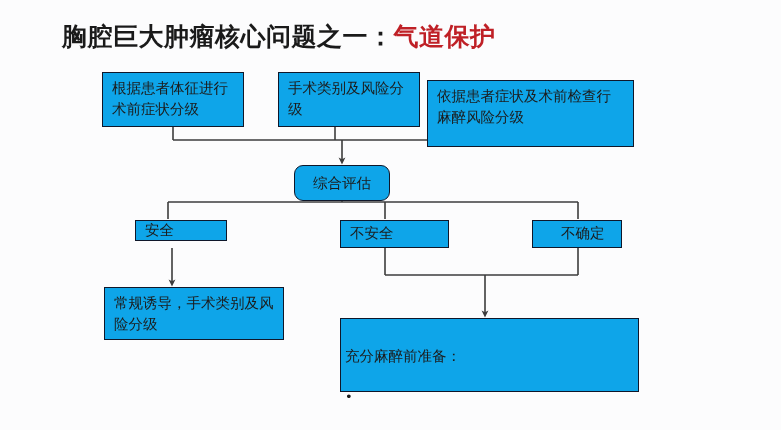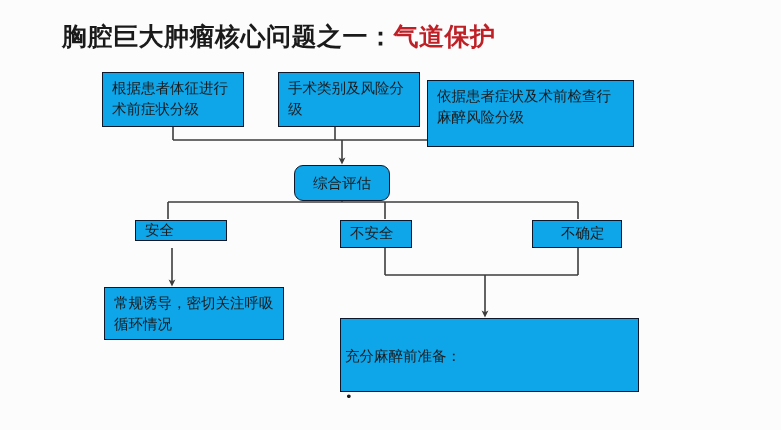--- a/index.html
+++ b/index.html
@@ -60,21 +60,21 @@
   
   #box-signs   { left: 102px; top: 72px;  width: 142px; height: 55px; }
   #box-surgery { left: 278px; top: 72px;  width: 142px; height: 55px; }
   #box-anes    { left: 427px; top: 80px;  width: 207px; height: 67px; }
 
   
   #box-eval    { left: 294px; top: 165px; width: 96px;  height: 29px; }
 
   
   #box-safe    { left: 126px; top: 220px; width: 92px;  height: 21px; margin-left: 9px; }
-  #box-unsafe  { left: 340px; top: 220px; width: 72px;  height: 28px; }
+  #box-unsafe  { left: 340px; top: 220px; width: 109px;  height: 28px; }
   #box-uncert  { left: 532px; top: 220px; width: 90px;  height: 28px; padding-left: 28px; }
 
   
   #box-routine { left: 104px; top: 287px; width: 180px; height: 53px; }
   #box-prep    { left: 340px; top: 318px; width: 299px; height: 74px;
                  padding: 6px 8px 6px 4px; }
 
   #box-prep .bullet-line {
     display: flex;
     align-items: baseline;
@@ -136,21 +136,21 @@
   <div class="box" id="box-signs">根据患者体征进行术前症状分级</div>
   <div class="box" id="box-surgery">手术类别及风险分级</div>
   <div class="box" id="box-anes">依据患者症状及术前检查行麻醉风险分级</div>
 
   <div class="box center" id="box-eval">综合评估</div>
 
   <div class="box vcenter" id="box-safe">安全</div>
   <div class="box vcenter" id="box-unsafe">不安全</div>
   <div class="box vcenter" id="box-uncert">不确定</div>
 
-  <div class="box" id="box-routine">常规诱导，密切关注呼吸循环情况</div>
+  <div class="box" id="box-routine">常规诱导，手术类别及风险分级</div>
 
   <div class="box" id="box-prep">
     <div>充分麻醉前准备：</div>
     <div class="bullet-line">
       <span class="bullet-mark">•</span>
     </div>
     
   </div>
 
 </div>

